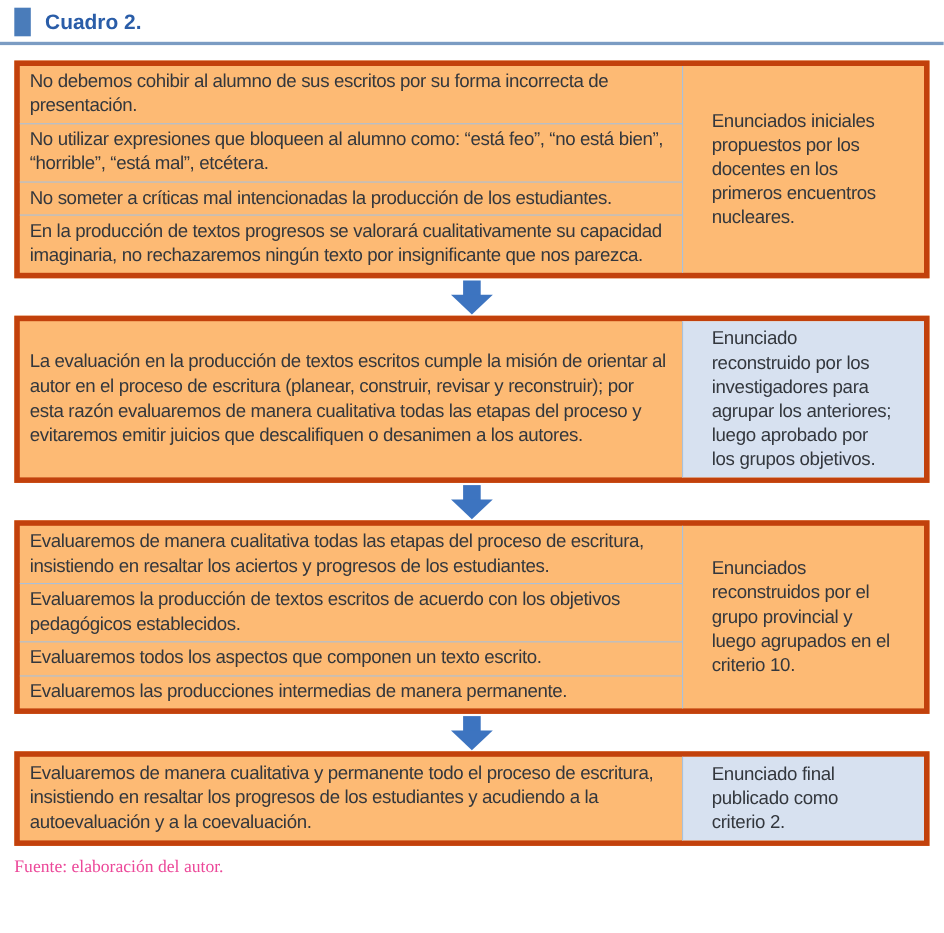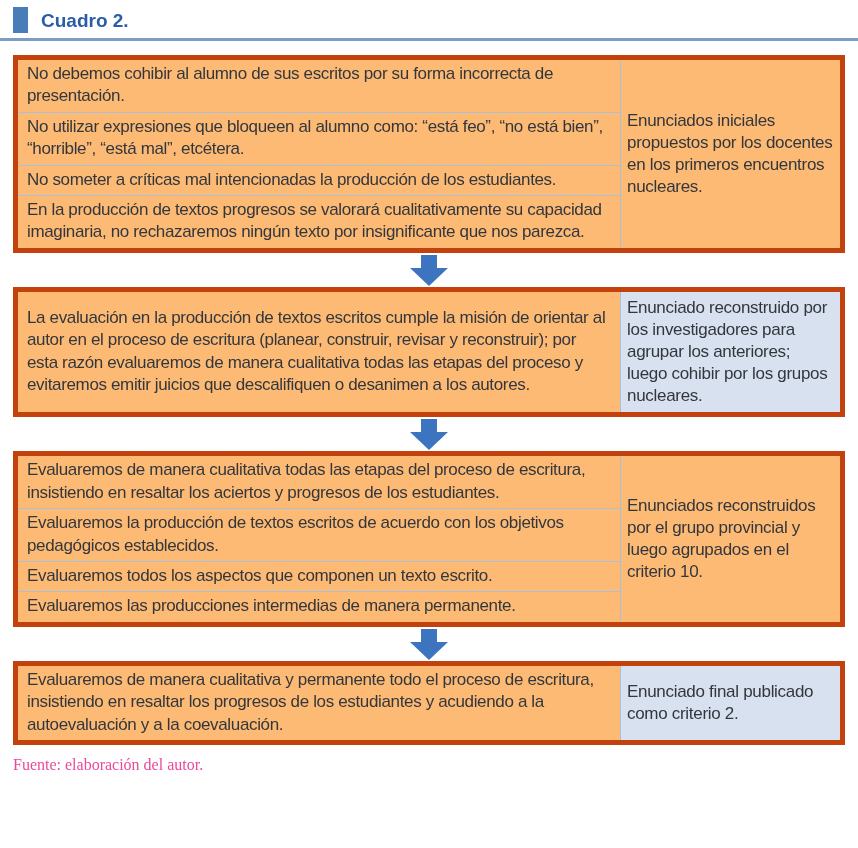--- a/index.html
+++ b/index.html
@@ -28,21 +28,21 @@
   .stage-row {
     padding:3px 9px 4px 9px;
     font-size:17px; line-height:1.32; letter-spacing:-0.35px;
     border-bottom:1px solid #a9c0da;
     flex:1; display:flex; align-items:center;
   }
   .stage-row span { display:block; }
   .stage-row:last-child { border-bottom:none; }
   .stage-note {
     width:220px; border-left:1px solid #a9c0da;
-    padding:5px 6px; font-size:17px; line-height:1.3; letter-spacing:-0.3px;
+    padding:5px 26px; font-size:17px; line-height:1.3; letter-spacing:-0.3px;
     display:flex; align-items:center;
   }
   .stage-note.highlight { background:#d7e1f0; }
 
   
   .arrow-wrap { display:flex; justify-content:center; padding:2px 0 1px 0; }
   .arrow { position:relative; width:38px; height:31px; }
   .arrow-stem { position:absolute; left:11px; top:0; width:16px; height:14px; background:#3d74c0; }
   .arrow-head {
     position:absolute; left:0; top:13px; width:0; height:0;
@@ -96,21 +96,21 @@
     </div>
   </div>
 
   <section class="stage">
     <div class="stage-left">
       <div class="stage-row">
           <span>La evaluación en la producción de textos escritos cumple la misión de orientar al autor en el proceso de escritura (planear, construir, revisar y reconstruir); por esta razón evaluaremos de manera cualitativa todas las etapas del proceso y evitaremos emitir juicios que descalifiquen o desanimen a los autores.</span>
         </div>
     </div>
     <div class="stage-note highlight">
-        <span>Enunciado reconstruido por los investigadores para agrupar los anteriores; luego cohibir por los grupos nucleares.</span>
+        <span>Enunciado reconstruido por los investigadores para agrupar los anteriores; luego aprobado por los grupos objetivos.</span>
       </div>
   </section>
 
   <div class="arrow-wrap">
     <div class="arrow">
       <div class="arrow-stem"></div>
       <div class="arrow-head"></div>
     </div>
   </div>
 

